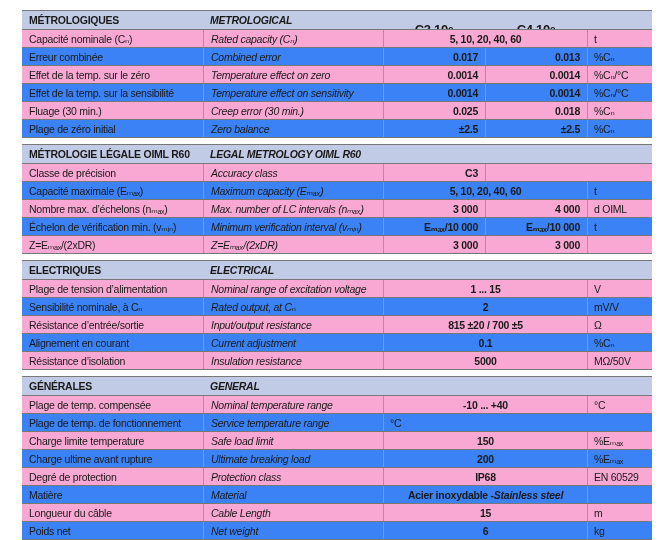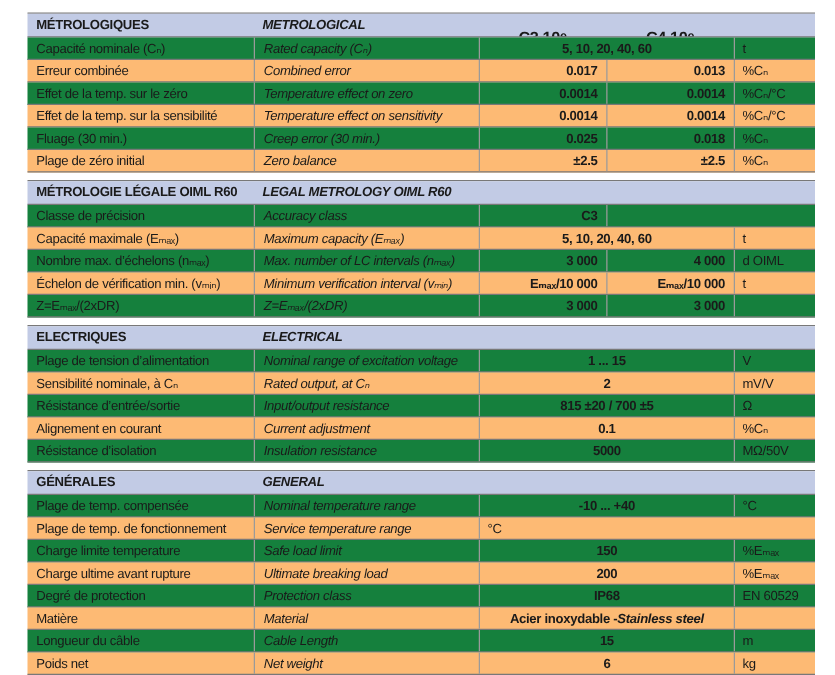--- a/index.html
+++ b/index.html
@@ -32,22 +32,22 @@
   }
   .header-row .cell{font-weight:bold;}
   .header-row .c2{font-style:italic;}
   .header-row .model{
     justify-content:center;
     font-size:13px;
     letter-spacing:-0.3px;
     padding-top:18px;
   }
   .model .suffix{font-size:10px;font-weight:bold;}
-  .data-row{height:18px;background:#15803d;}
-  .data-row.alt{background:#fdba74;}
+  .data-row{height:18px;background:#f9a8d4;}
+  .data-row.alt{background:#3b82f6;}
   .cell{
     display:flex;align-items:center;
     box-sizing:border-box;
     overflow:hidden;white-space:nowrap;
     min-width:0;
   }
   .data-row .cell:not(:first-child){border-left:1px solid #9a9a9a;}
   .cell.c1{padding-left:7px;}
   .cell.c2{padding-left:7px;font-style:italic;}
   .cell.val{justify-content:flex-end;padding-right:7px;font-weight:bold;}

